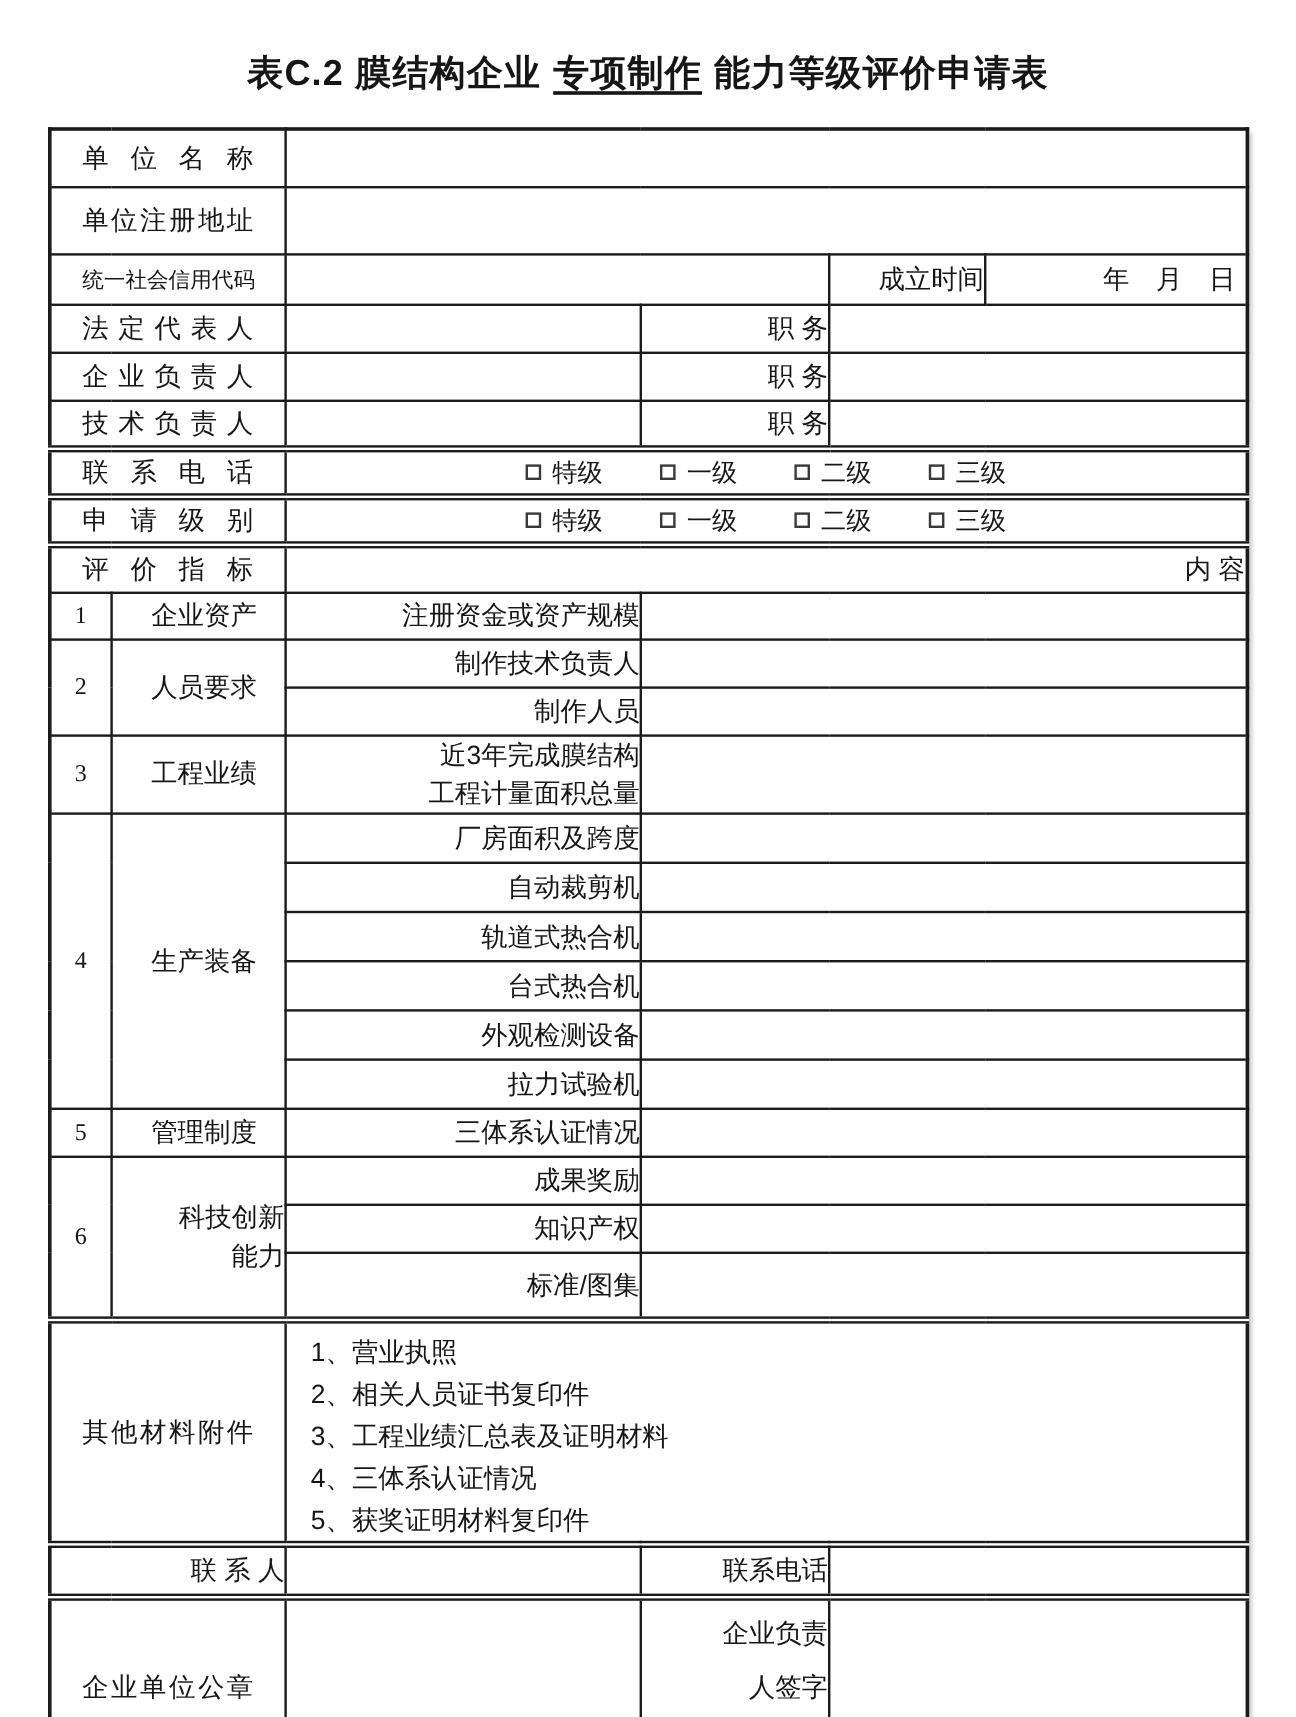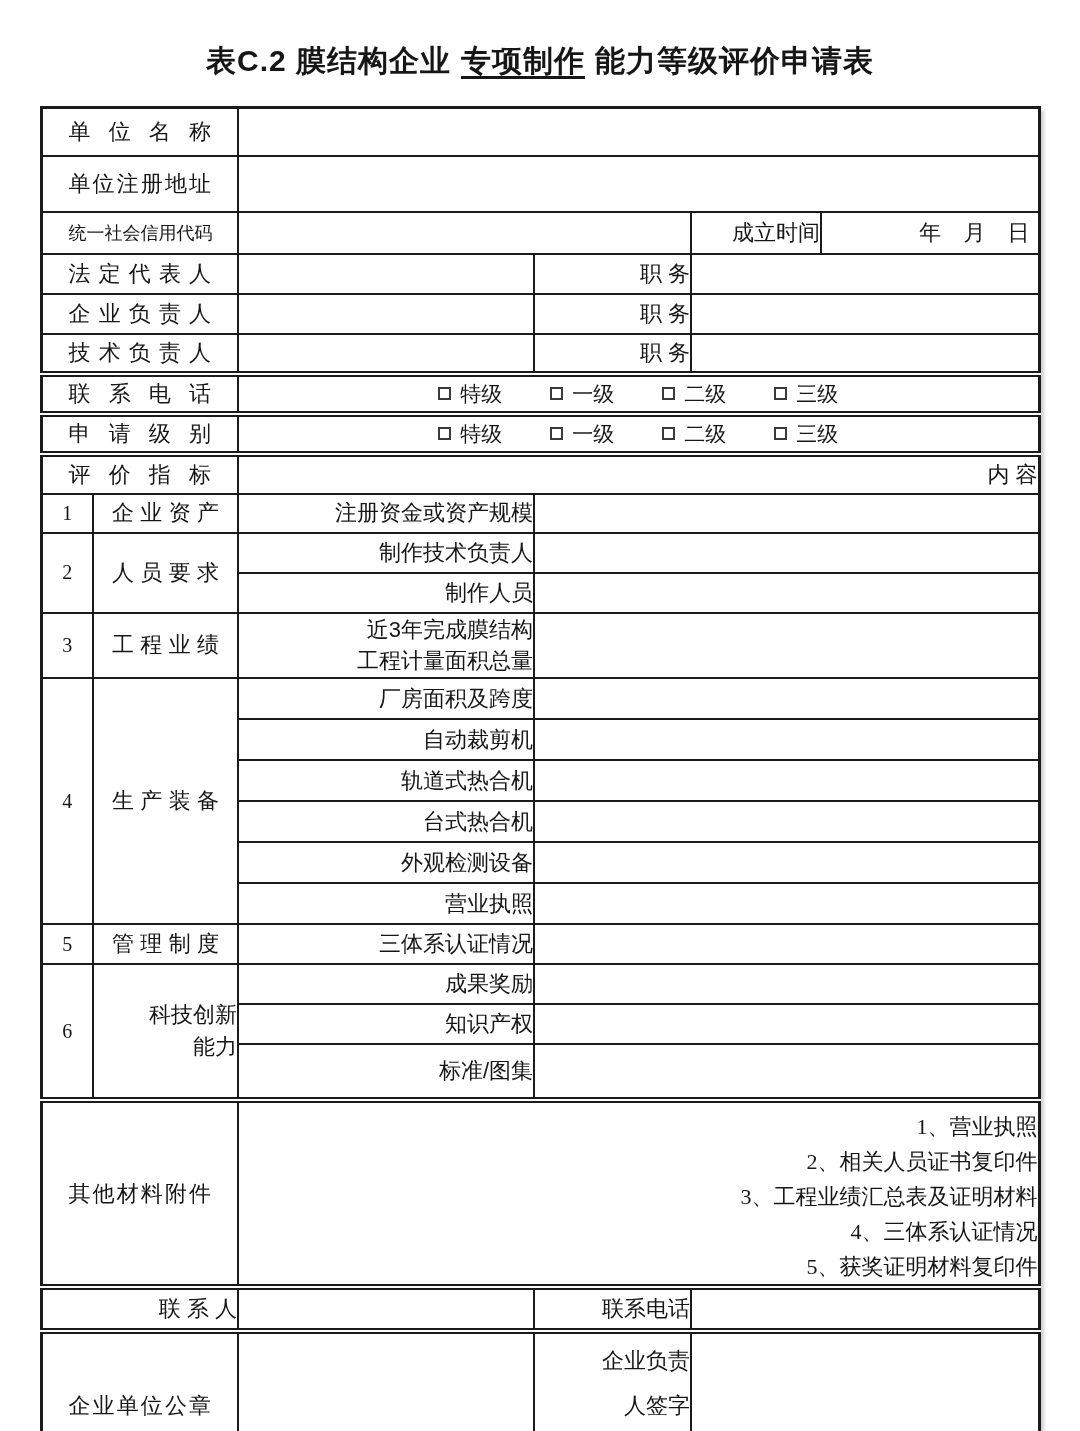--- a/index.html
+++ b/index.html
@@ -48,21 +48,21 @@
   td.lab { font-size: 22px; }
   td.jl {
     text-align: justify;
     text-align-last: justify;
     padding: 0 26px;
     white-space: nowrap;
   }
   td.jl2 {
     text-align: justify;
     text-align-last: justify;
-    padding: 0 18px;
+    padding: 0 32px;
     white-space: nowrap;
     border-radius: 14px;
   }
   td.jdate {
     text-align: justify;
     text-align-last: justify;
     padding: 0 18px;
   }
   td.small { font-size: 18px; border-radius: 13px; }
   td.ctr { text-align: right; padding-left: 36px; }
@@ -95,23 +95,22 @@
     margin-right: 9px;
     background: #fff;
     flex: 0 0 auto;
   }
 
   
   .attach-list { padding: 6px 0 0 20px; }
   .attach-list > div {
     font-size: 22px;
     line-height: 35px;
-    text-align: right;
+    text-align: left;
     white-space: nowrap;
-    font-family: Liberation Serif, serif;
   }
 
   
   tr.h48  { height: 48px; }
   tr.h38  { height: 56px; }
   tr.h42  { height: 42px; }
   tr.h40  { height: 40px; }
   tr.h39  { height: 39px; }
   tr.h60  { height: 60px; }
   tr.h41  { height: 41px; }
@@ -271,21 +270,21 @@
   </tr>
   <tr class="h41">
     <td class="ctr">台式热合机</td>
     <td colspan="3"></td>
   </tr>
   <tr class="h41">
     <td class="ctr">外观检测设备</td>
     <td colspan="3"></td>
   </tr>
   <tr class="h41">
-    <td class="ctr">营业执照</td>
+    <td class="ctr">拉力试验机</td>
     <td colspan="3"></td>
   </tr>
 
   <tr class="h40">
     <td class="num">5</td>
     <td class="lab jl2">管理制度</td>
     <td class="ctr">三体系认证情况</td>
     <td colspan="3"></td>
   </tr>
 

